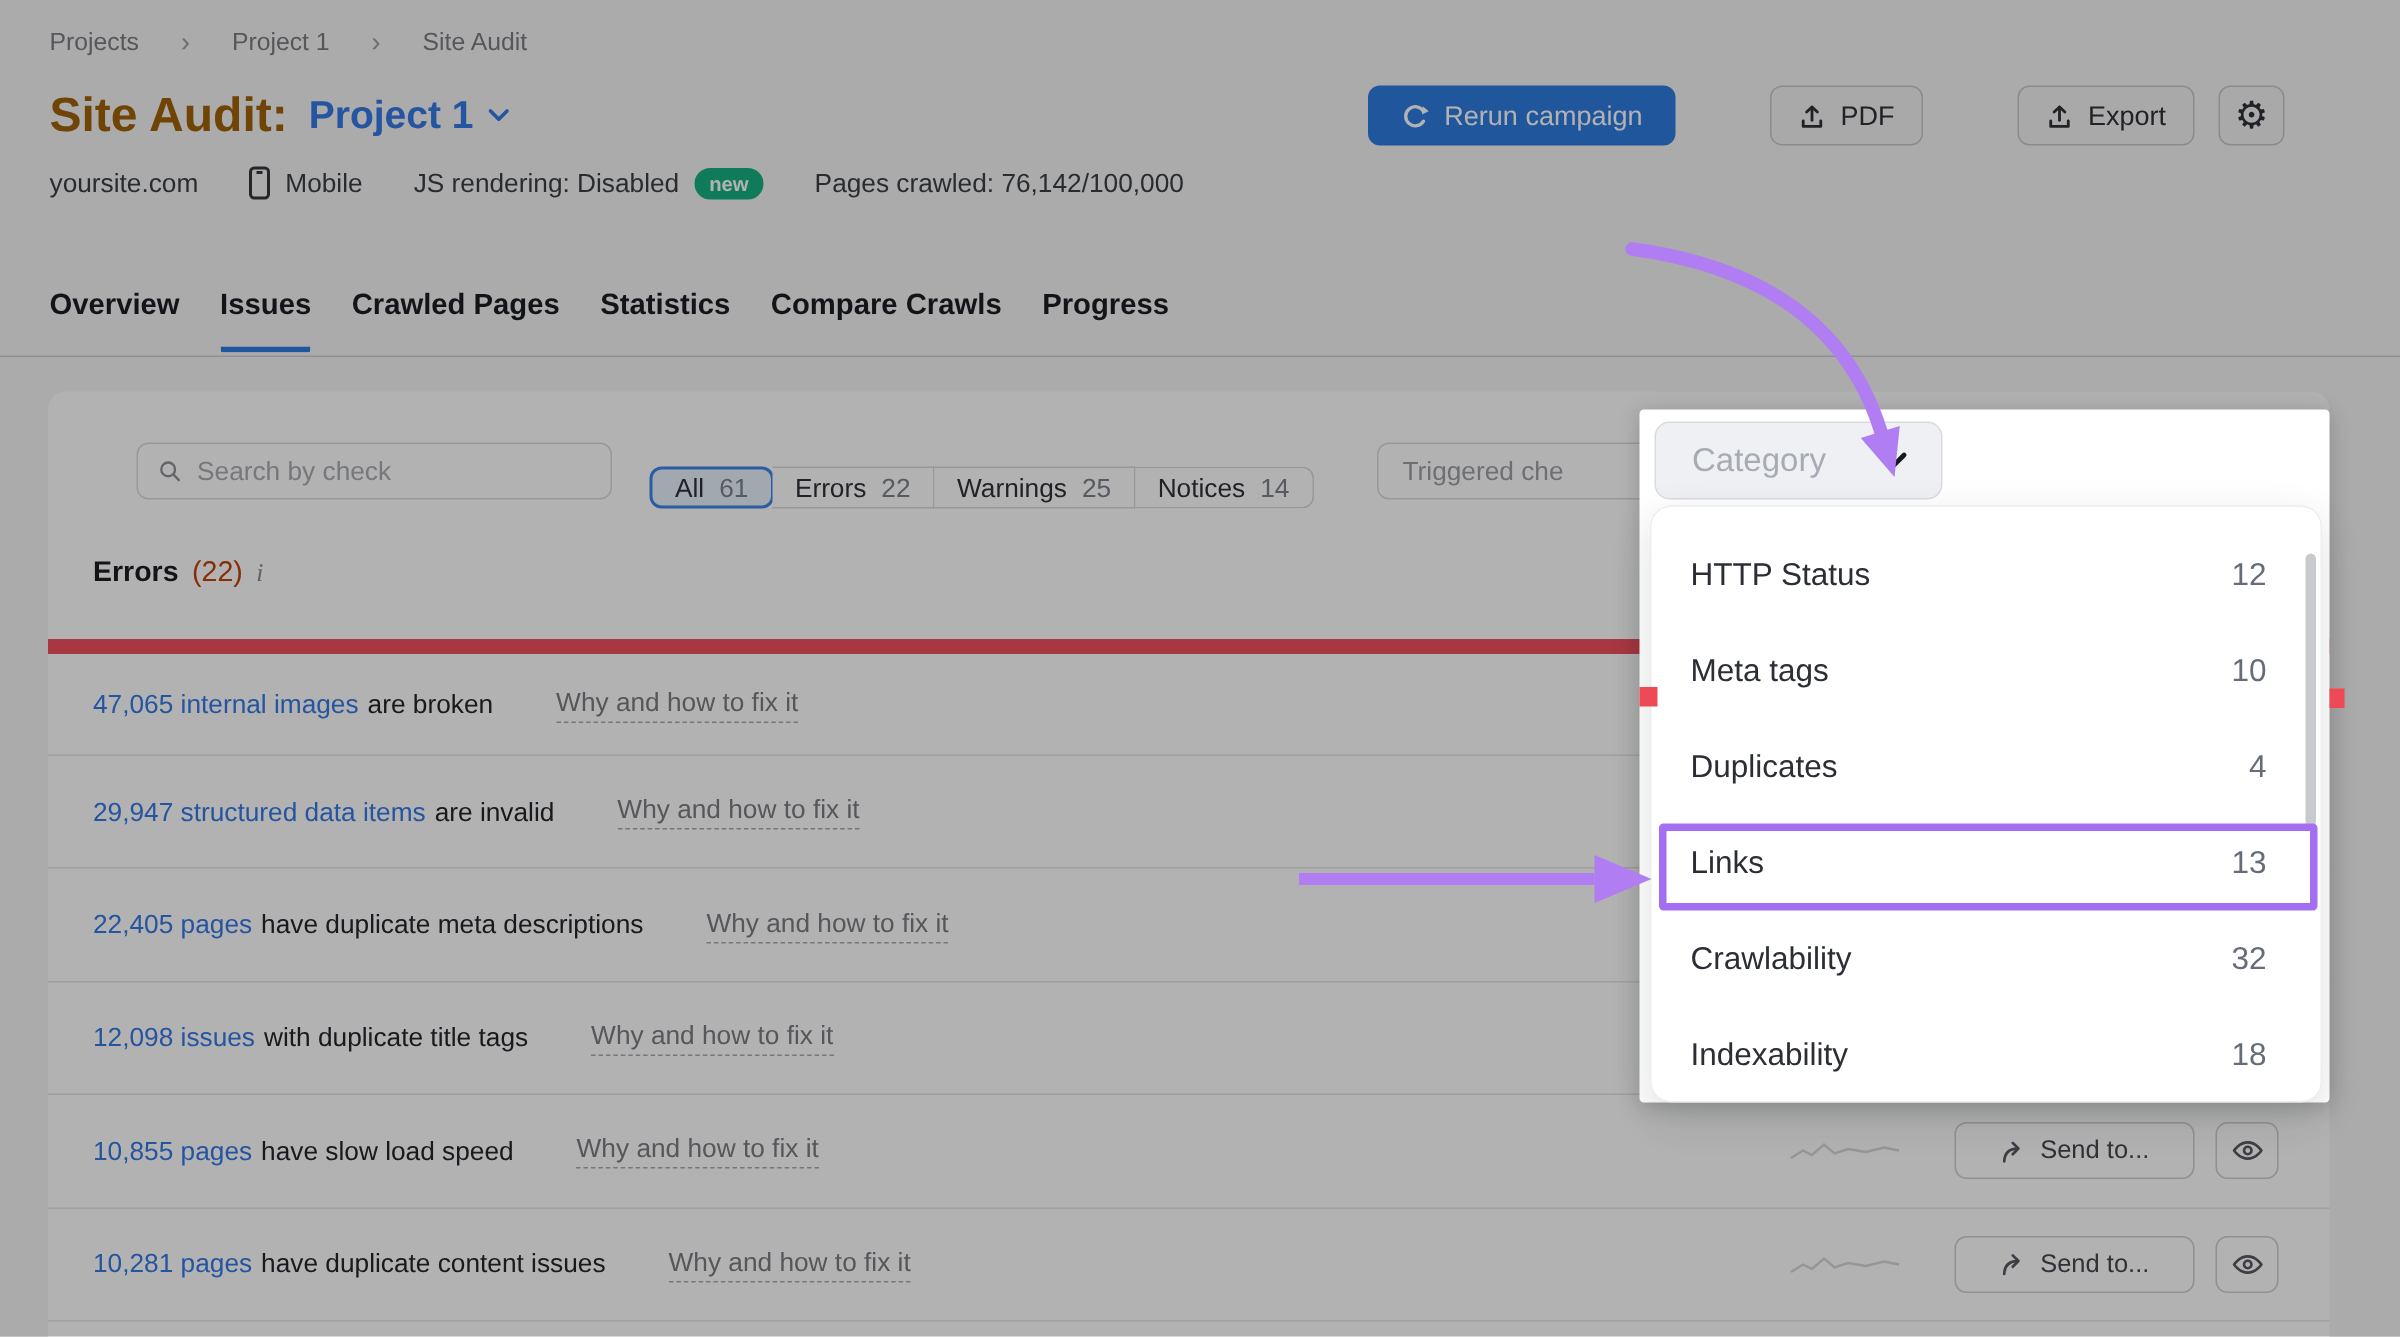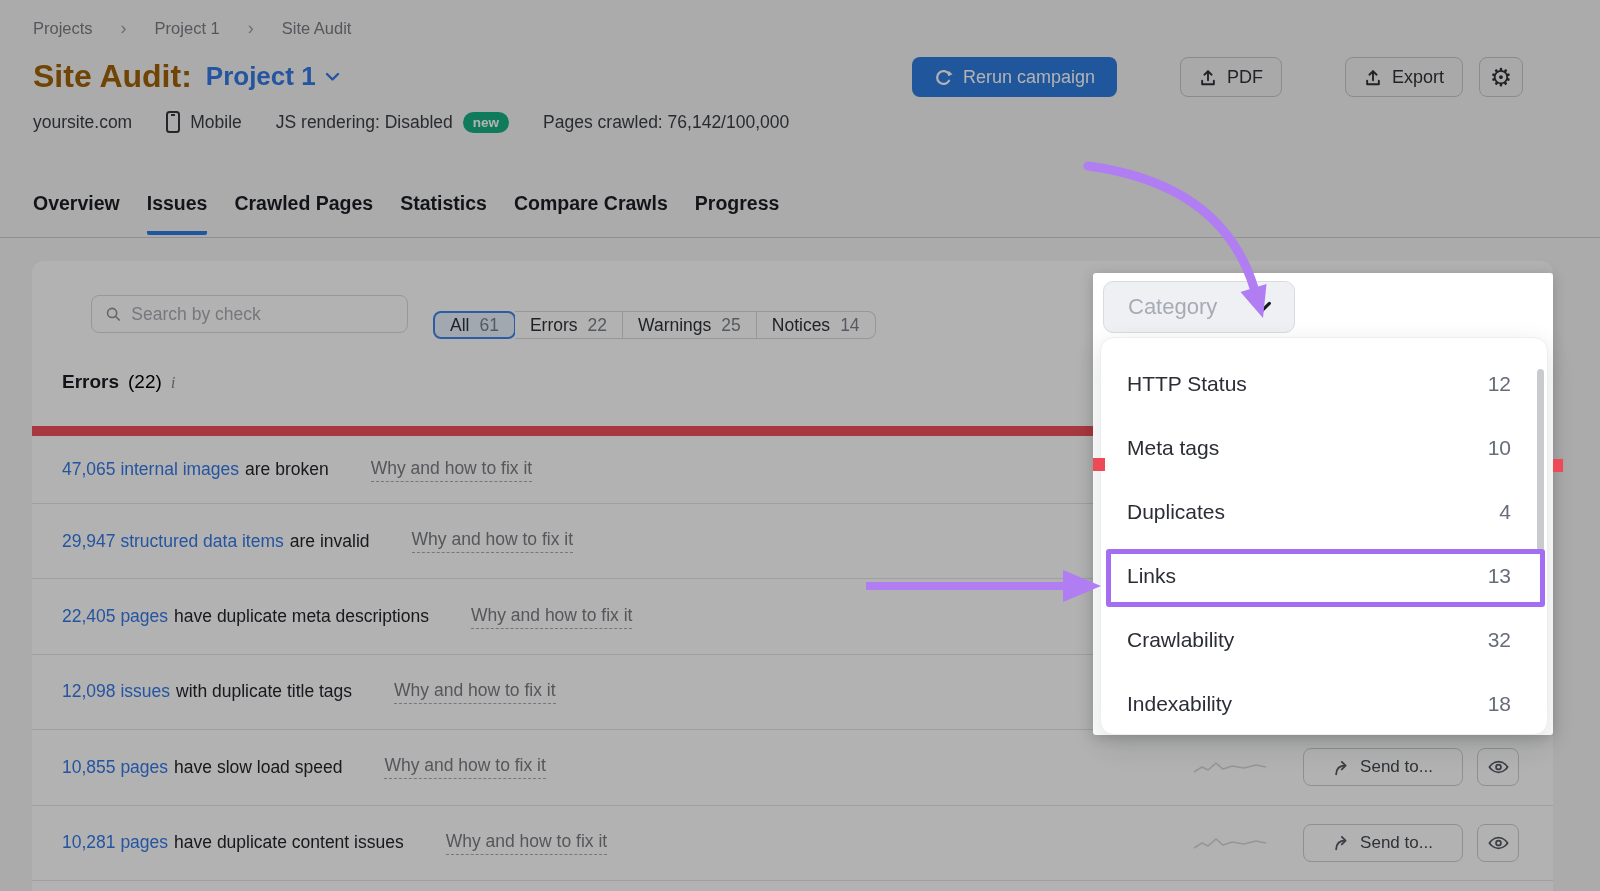--- a/index.html
+++ b/index.html
@@ -51,21 +51,21 @@
     border:1px solid #d9dadc; border-left:none; color:#2f3237; cursor:pointer; background:#fff; }
   .seg:last-child { border-radius:0 8px 8px 0; }
   .seg .cnt { color:#7d828c; }
   .seg.selected { border:2px solid #3f86e8; border-radius:8px; background:#e8f1fd; margin-right:-1px; }
   .pill-btn { position:absolute; left:886px; top:34px; height:38px; width:190px;
     border:1px solid #d9dadc; border-radius:8px; background:#fff; color:#9ea0a6;
     font-size:17.5px; display:flex; align-items:center; padding:0 16px; cursor:pointer;
     white-space:nowrap; overflow:hidden; }
   .errors-head { position:absolute; left:30px; top:110px; display:flex; align-items:baseline; gap:9px; }
   .errors-head .t { font-size:19px; font-weight:bold; color:#1c1e23; }
-  .errors-head .c { font-size:19px; color:#000000; }
+  .errors-head .c { font-size:19px; color:#c2410c; }
   .errors-head .i { font-family:"Liberation Serif",serif; font-style:italic; font-size:17px; color:#8a8d94; }
   .red-banner { position:absolute; left:0; top:165px; width:100%; height:10px; background:#f0515e; }
   .rows { position:absolute; left:0; top:175px; width:100%; }
   .issue-row { position:relative; height:75.4px; border-bottom:1px solid #e4e4e8;
     display:flex; align-items:center; padding-left:30px; font-size:17.5px; }
   .issue-row:first-child { height:68px; }
   .issue-link { color:#3579e6; cursor:pointer; }
   .issue-rest { color:#24262b; margin-left:6px; }
   .help-link { margin-left:42px; color:#7a7d82; cursor:pointer;
     border-bottom:1.5px dashed #a9abb3; padding-bottom:2px; }
@@ -198,20 +198,23 @@
     <div class="seg">
       <span>Warnings</span>
       <span class="cnt">25</span>
     </div>
     <div class="seg">
       <span>Notices</span>
       <span class="cnt">14</span>
     </div>
   </div>
 
+  <div class="pill-btn">
+    <span>Triggered che</span>
+  </div>
 
   <div class="errors-head">
     <span class="t">Errors</span>
     <span class="c">(22)</span>
     <span class="i">i</span>
   </div>
 
   <div class="red-banner"></div>
 
   <div class="rows">

